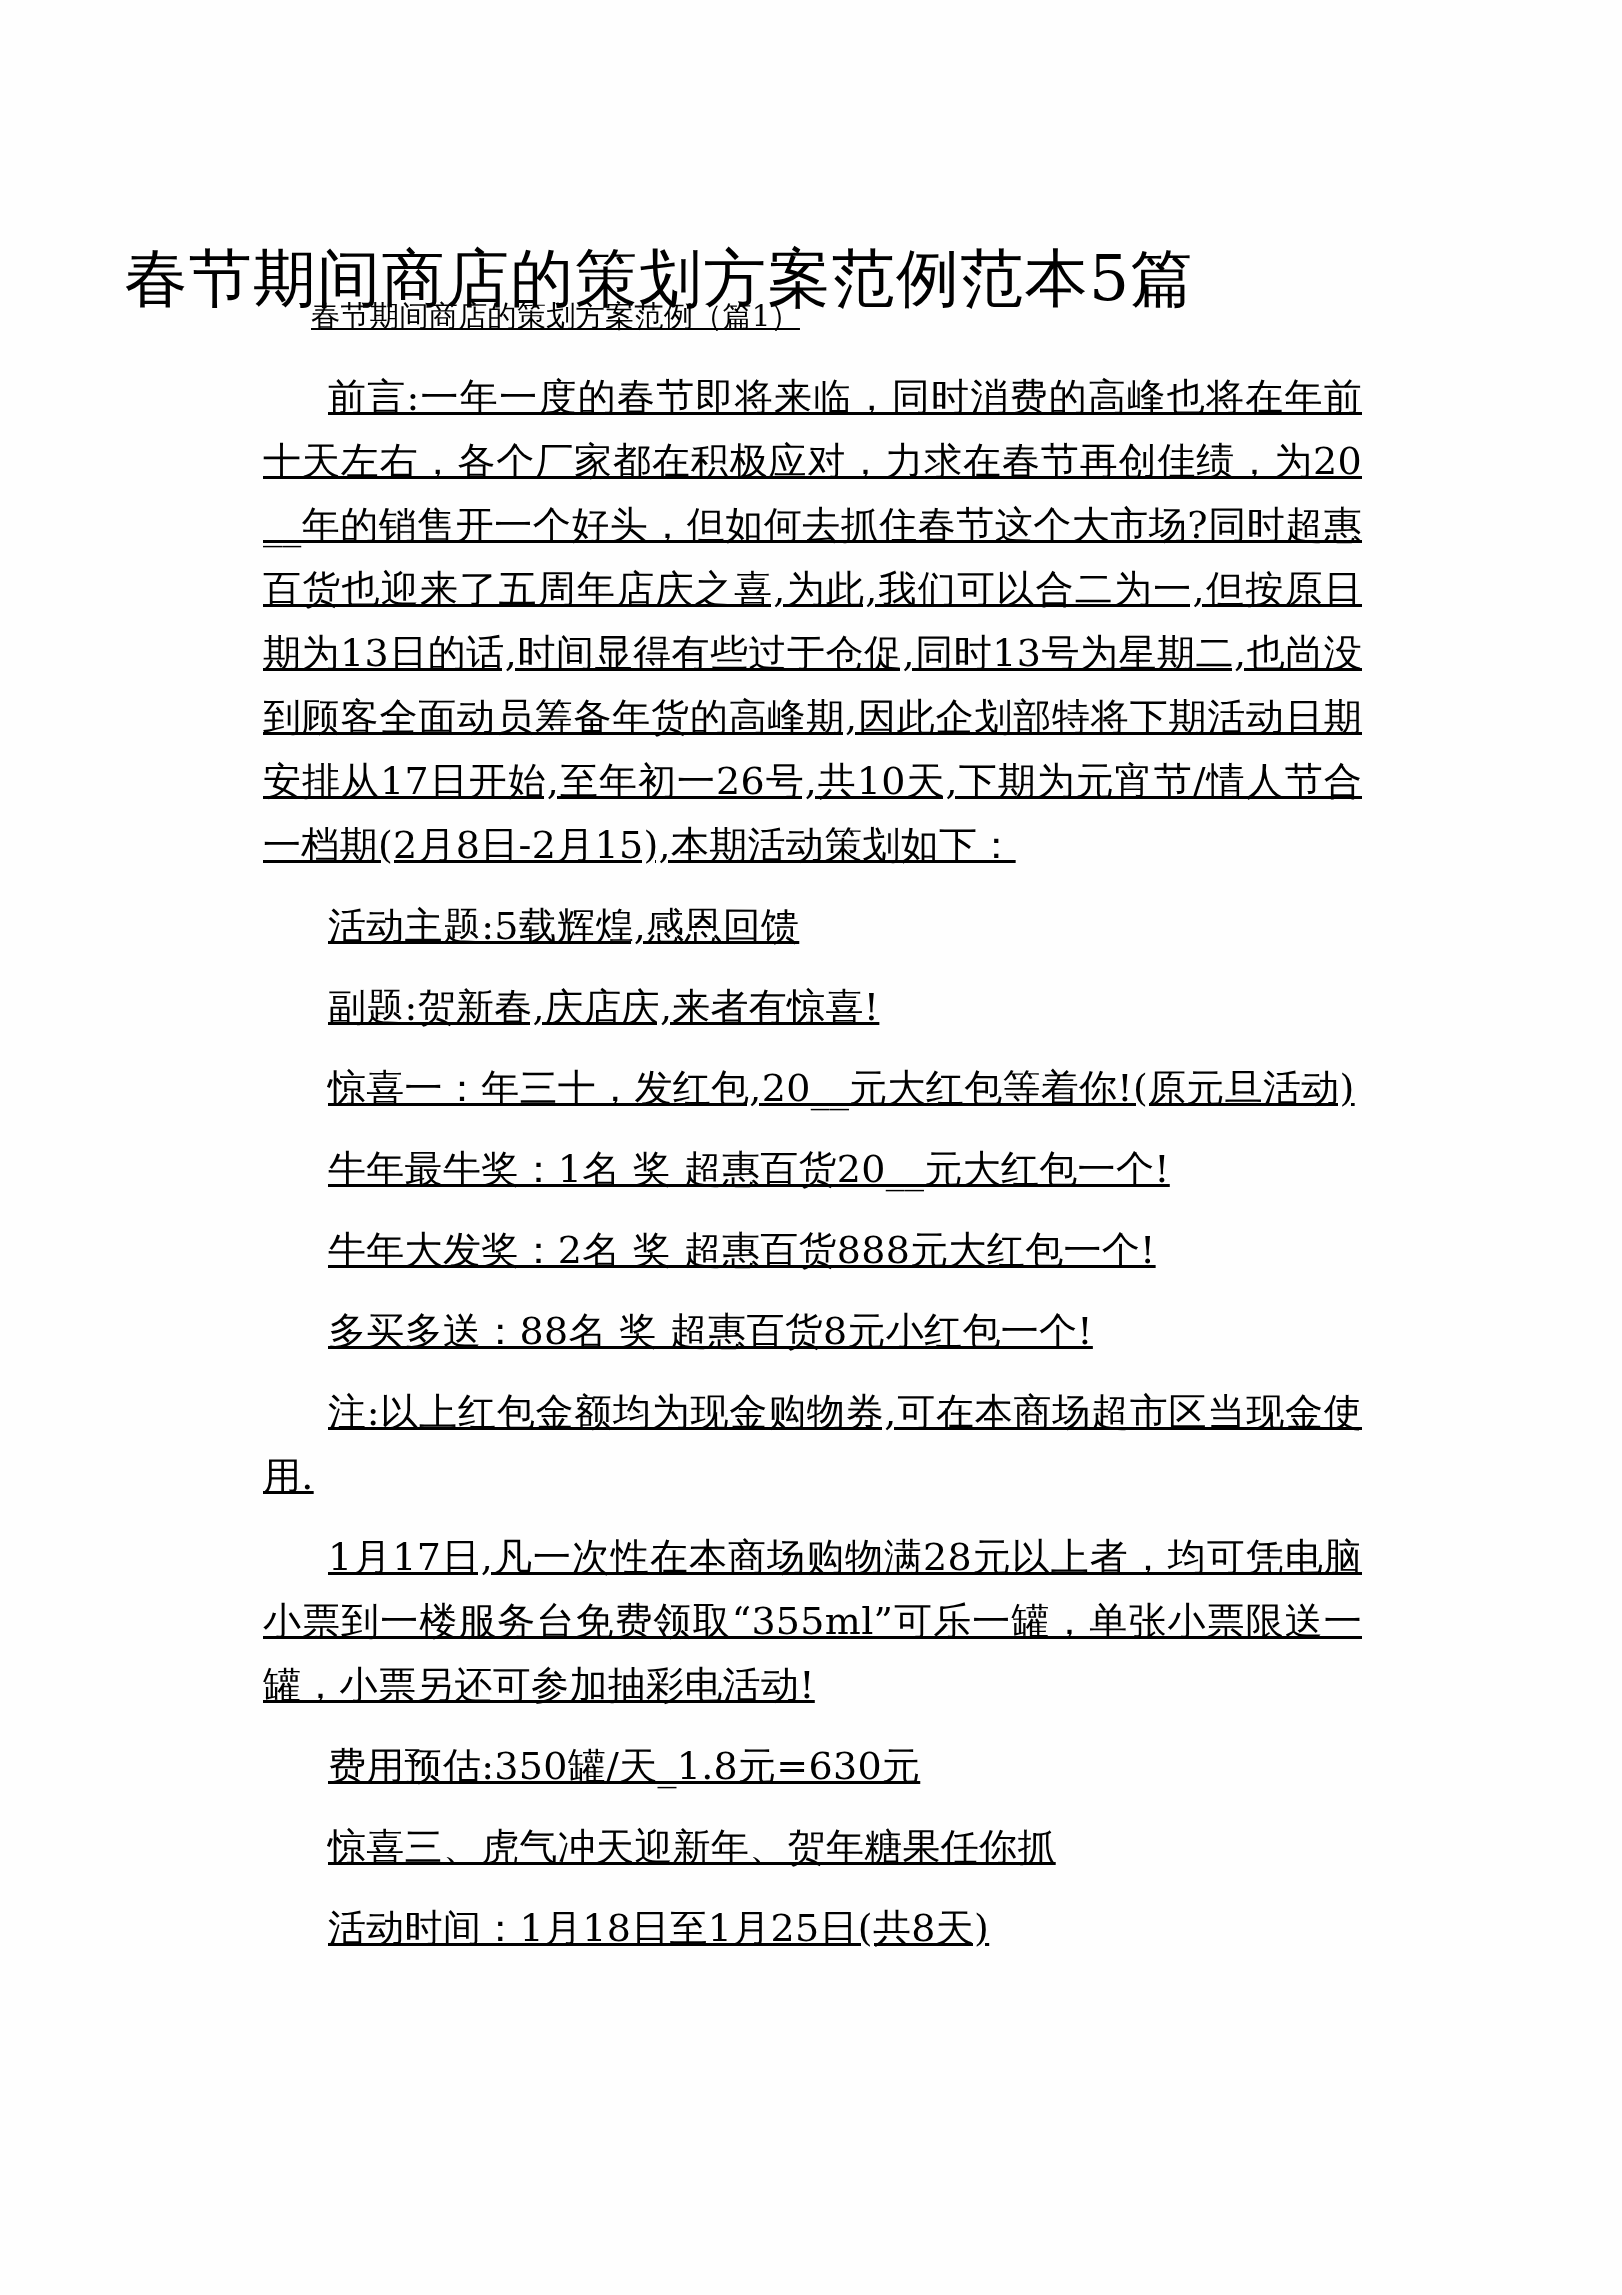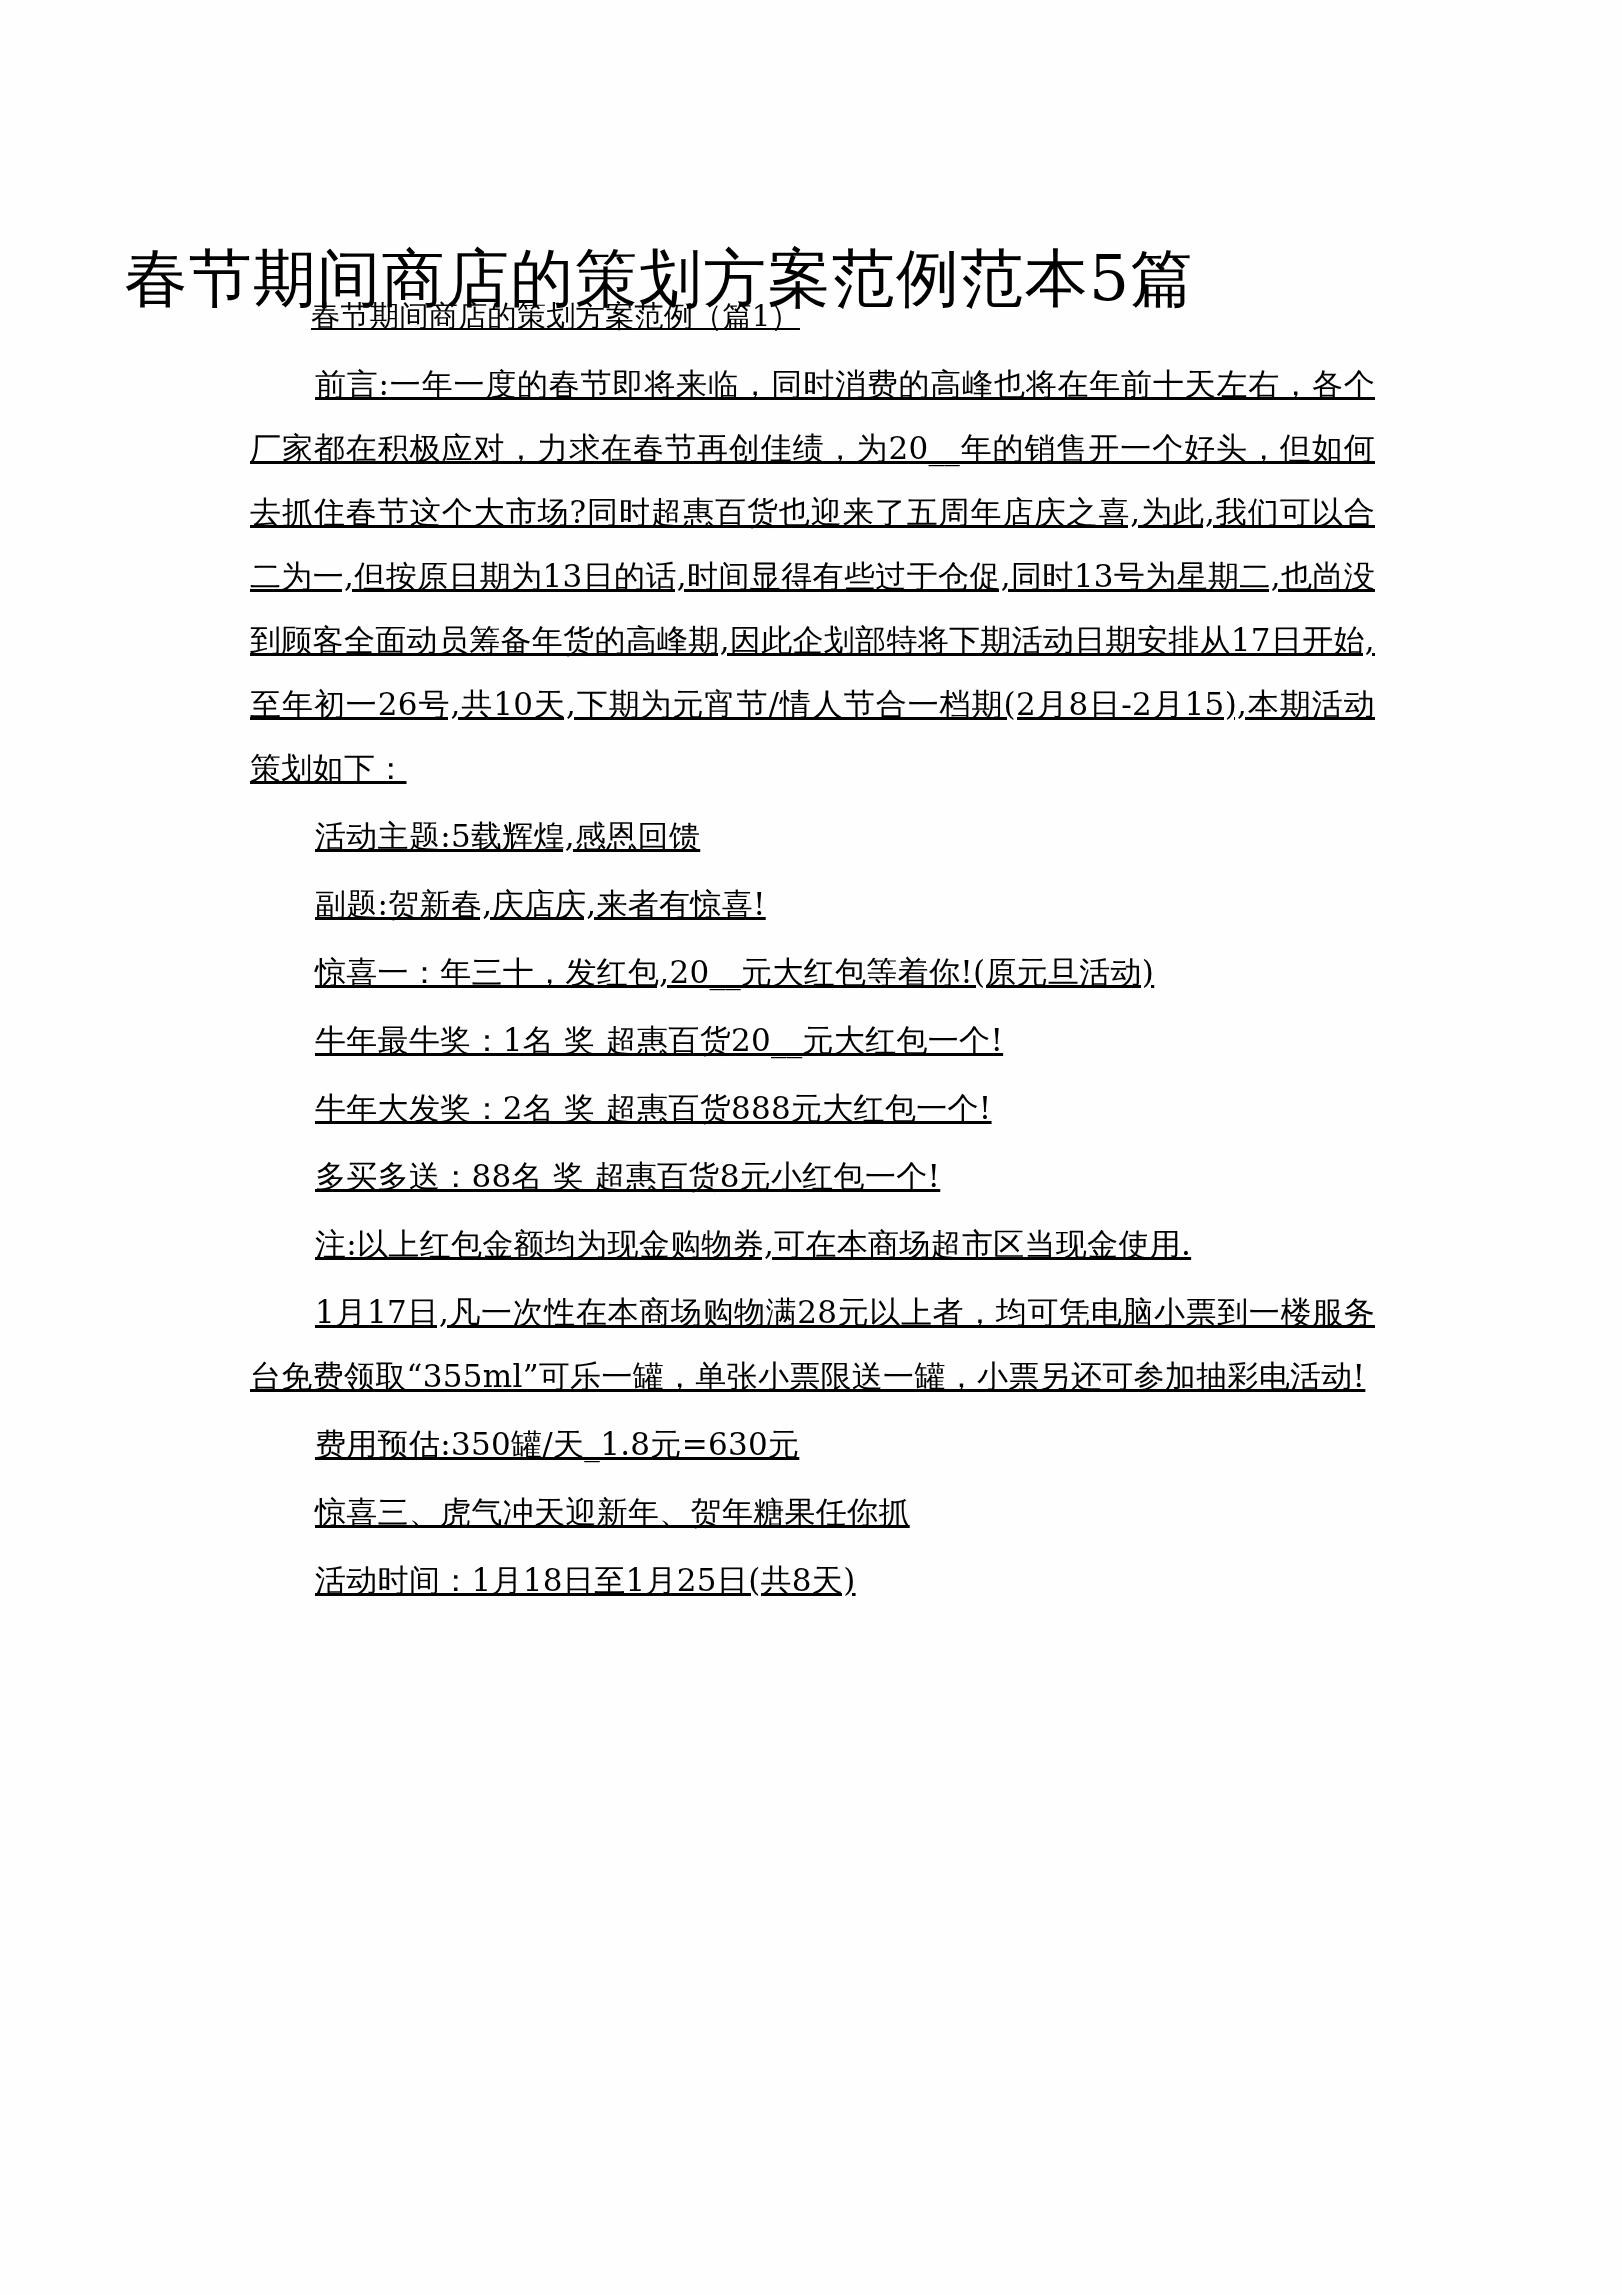--- a/index.html
+++ b/index.html
@@ -2,21 +2,21 @@
 <html style="font-size:10.5px"><head>
 <meta charset="utf-8">
 <style>
   html, body { margin: 0; padding: 0; background: #ffffff; }
   body { width: 1623px; height: 2295px; position: relative; overflow: hidden;
          font-family: "DejaVu Serif", "Liberation Serif", serif; color: #000; }
   .page { position: absolute; left: 0; top: 0; width: 1623px; height: 2295px; background: #fefefe; }
   .title { position: absolute; left: 2px; top: 191px; width: 1315px; text-align: center;
            font-size: 63px; line-height: 92px; letter-spacing: 1.3px; font-weight: normal; }
   .content { position: absolute; left: 246px; top: 284px; width: 1133px; text-decoration: underline; }
-  .p { font-size: 31px; line-height: 64px; margin: 4px; text-align: justify; text-align-last: left;
+  .p { font-size: 38px; line-height: 64px; margin: 17px; text-align: justify; text-align-last: left;
        word-break: break-all; letter-spacing: 0.3px; }
   .indent { text-indent: 65px; }
   .sub { font-size: 29.4px; line-height: 64px; margin: 0; padding-left: 65px; }
 </style>
 </head>
 <body>
 
 <div class="page">
   <h1 class="title">春节期间商店的策划方案范例范本5篇</h1>
 

